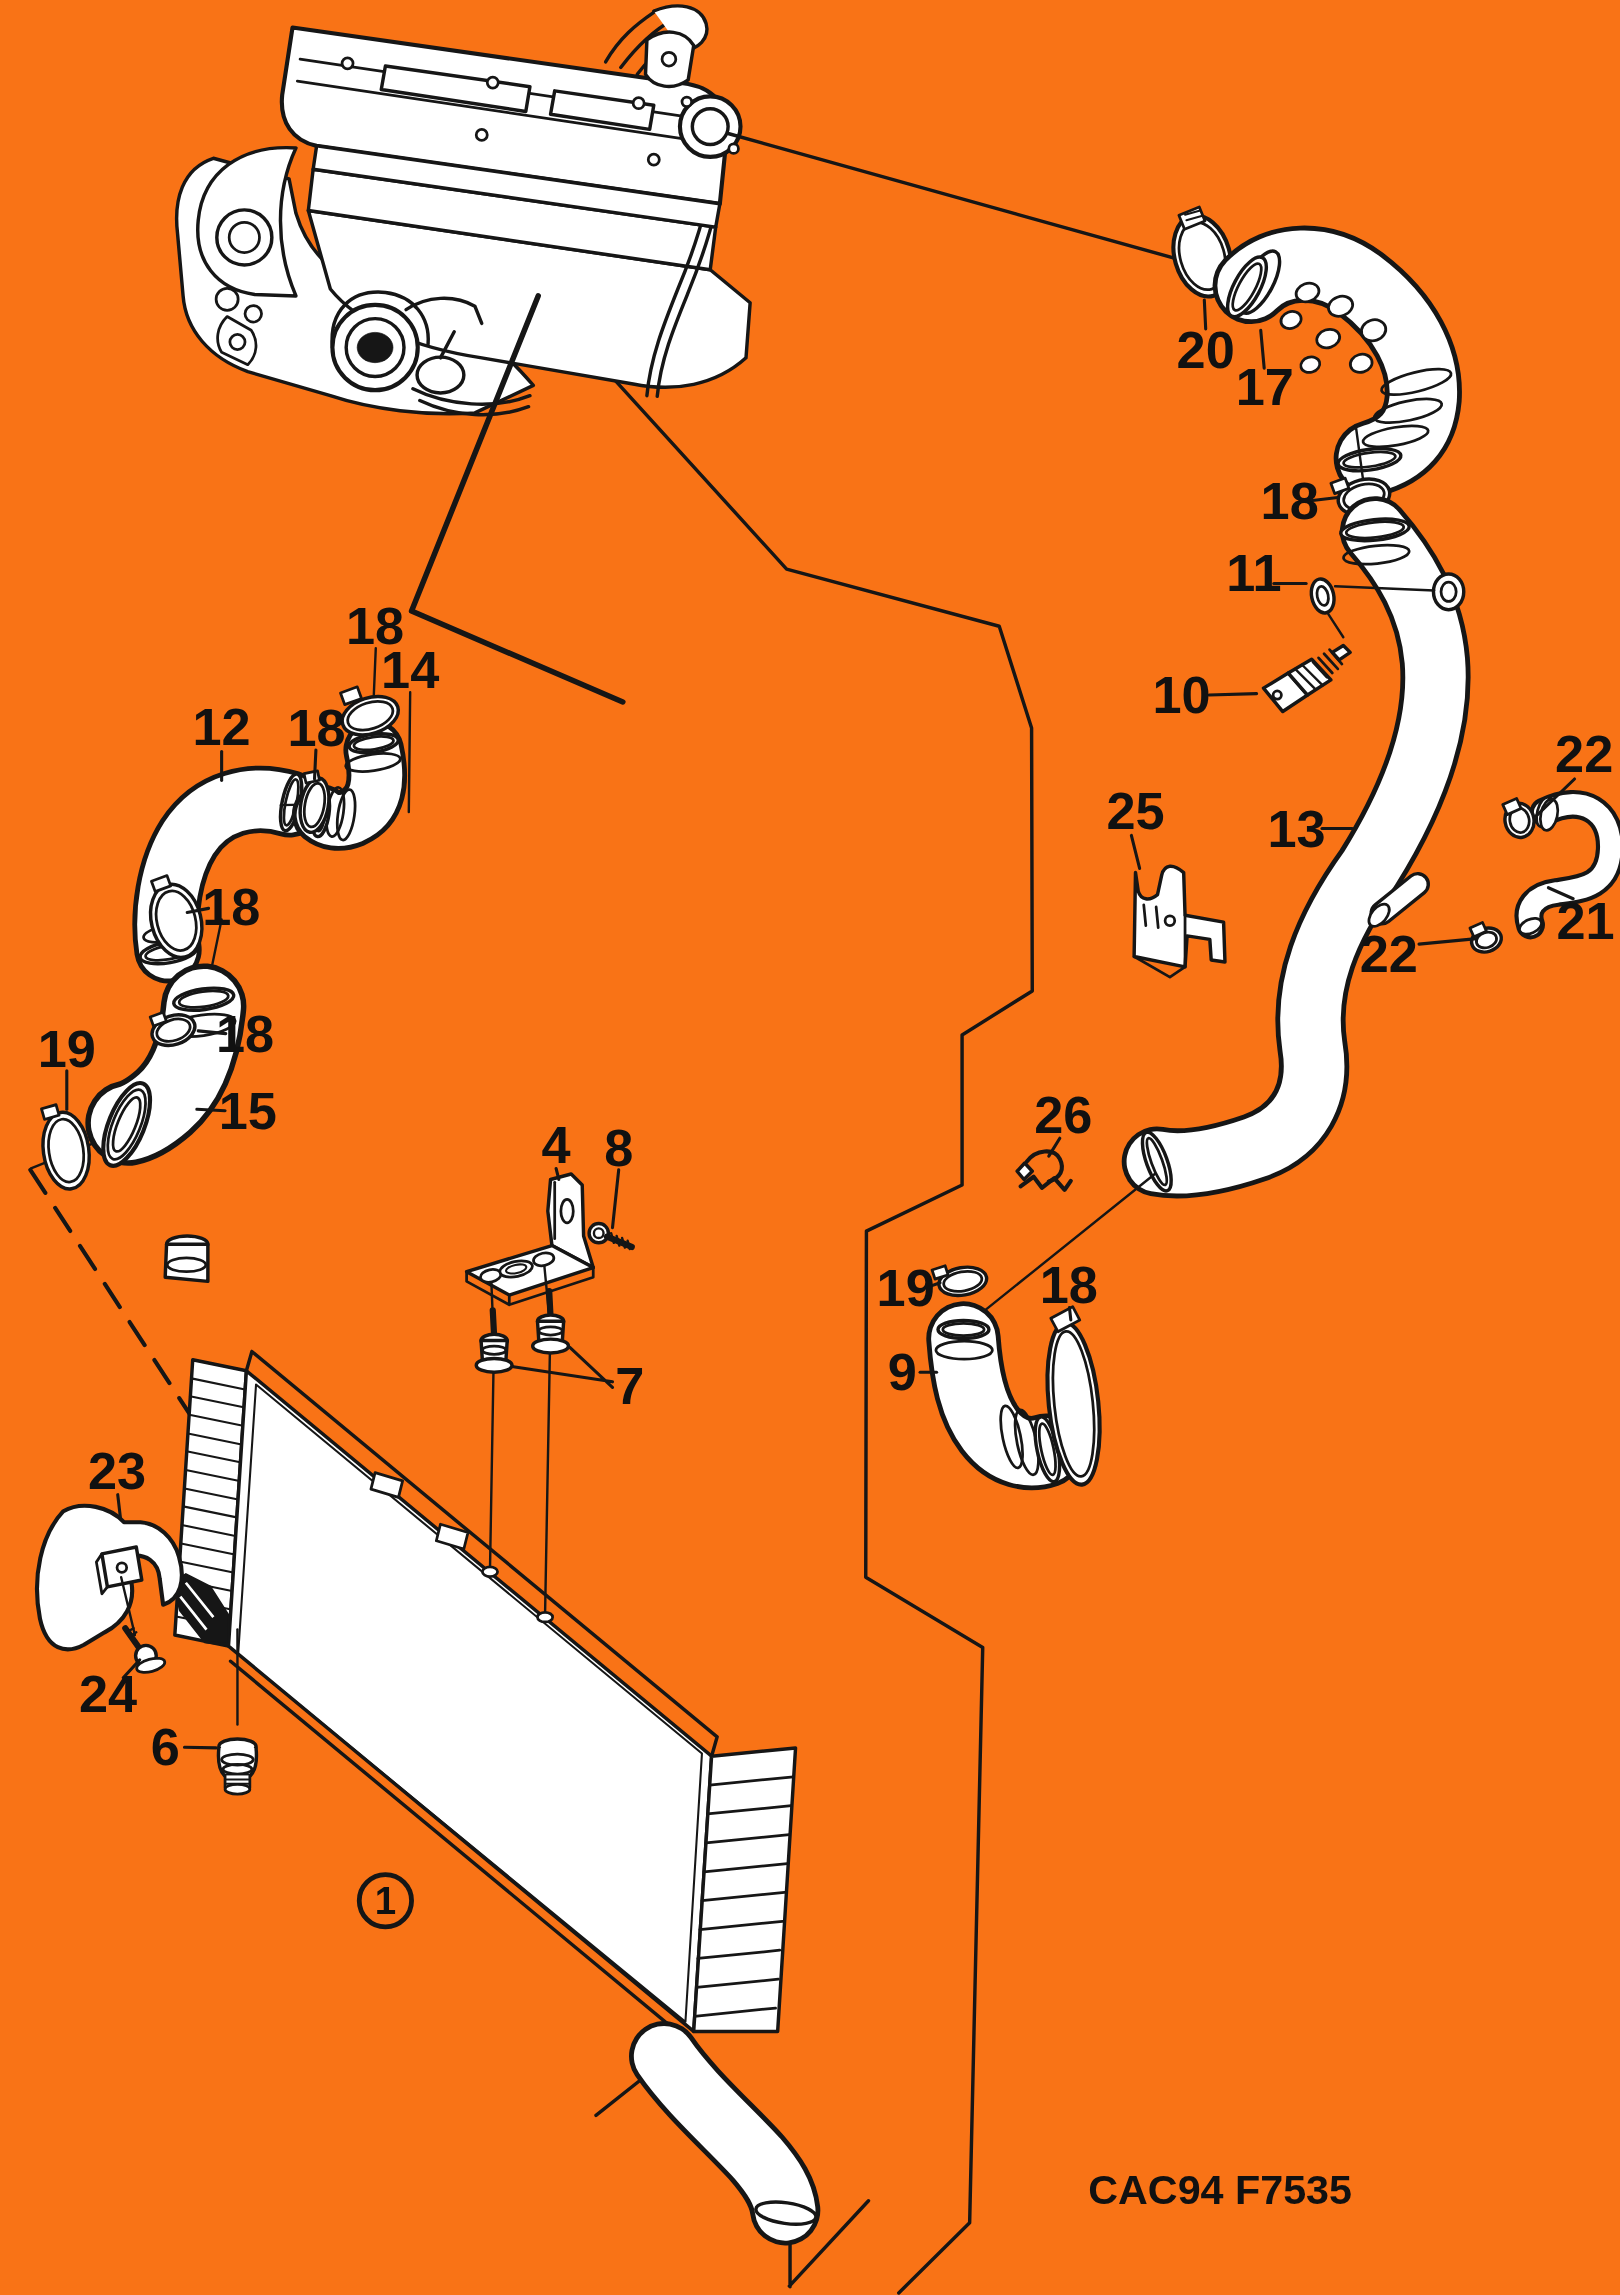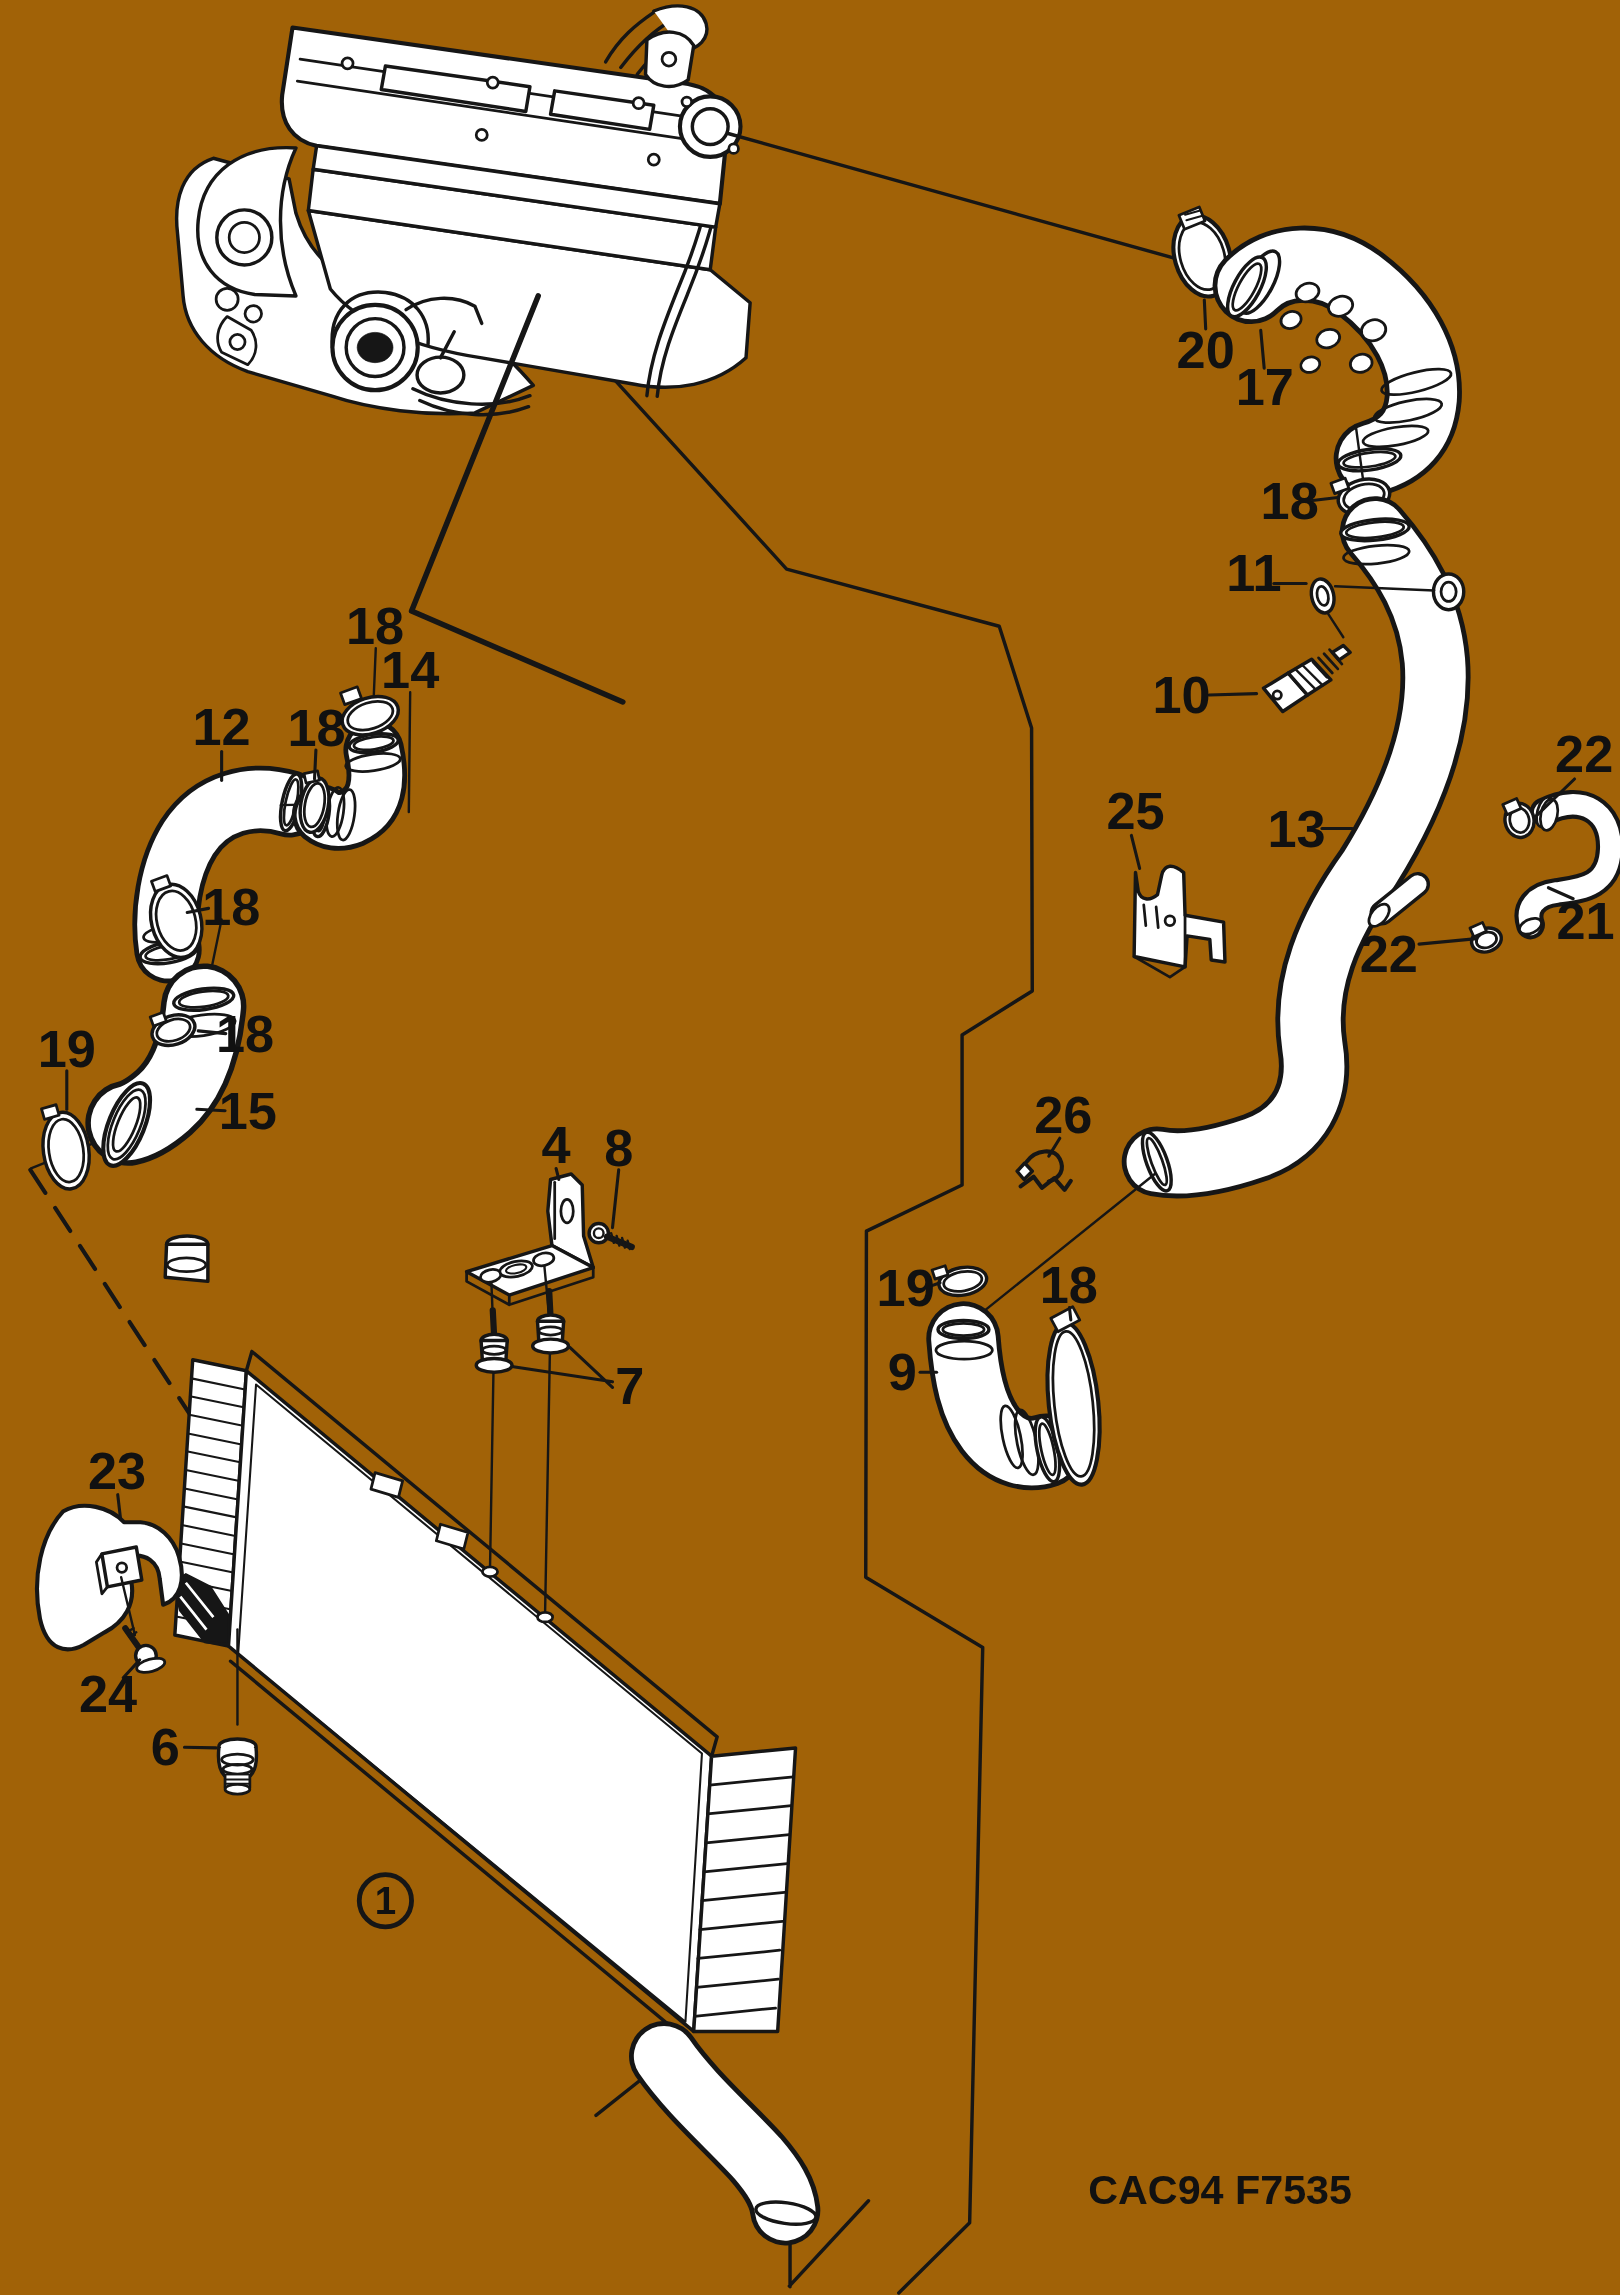--- a/index.html
+++ b/index.html
@@ -1,16 +1,16 @@
 <!DOCTYPE html>
 <html style="font-size:11px"><head>
 <meta charset="utf-8">
 <style>
   html,body{margin:0;padding:0;background:#ffffff;}
-  .stage{position:relative;width:1620px;height:2295px;background:#a16207;overflow:hidden;}
+  .stage{position:relative;width:1620px;height:2295px;background:#f97316;overflow:hidden;}
   svg{display:block;position:absolute;top:0;left:0;}
   .callout{font-family:"Liberation Sans",sans-serif;font-weight:700;font-size:76px;fill:#111;}
   .callout-small{font-family:"Liberation Sans",sans-serif;font-weight:700;font-size:56px;fill:#111;}
   .figcode{font-family:"Liberation Sans",sans-serif;font-weight:700;font-size:60px;fill:#111;}
   .ink{stroke:#161616;fill:none;stroke-linecap:round;stroke-linejoin:round;}
   .part{stroke:#161616;fill:#ffffff;stroke-linecap:round;stroke-linejoin:round;}
   .dark{fill:#161616;stroke:#161616;}
 </style>
 </head>
 <body>

